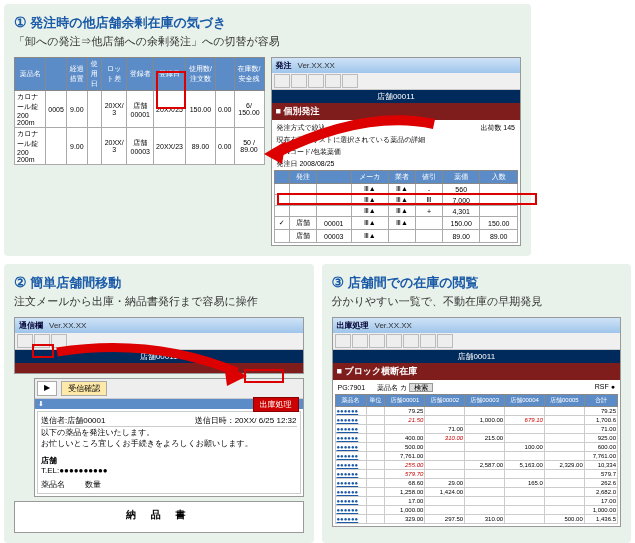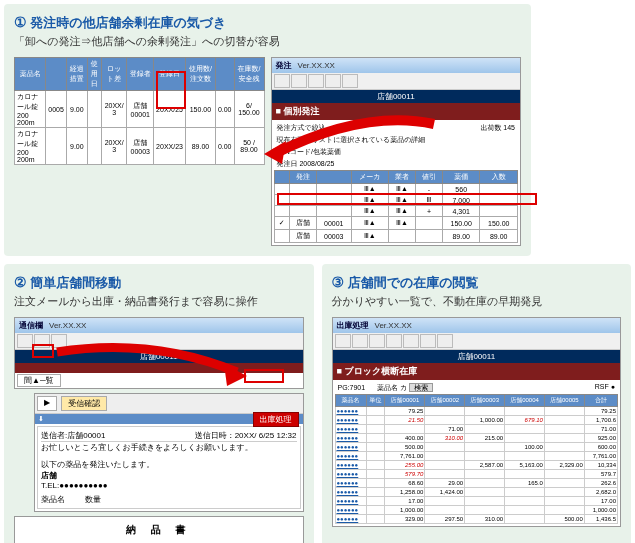--- a/index.html
+++ b/index.html
@@ -208,39 +208,36 @@
           <span class="t">通信欄</span>
           <span class="ver">Ver.XX.XX</span>
         </div>
     <div class="toolbar">
           <div class="tbtn"></div>
           <div class="tbtn"></div>
           <div class="tbtn"></div>
         </div>
     <div class="userbar">店舗00011</div>
     <div class="secbar" style="height:10px"></div>
-    <div style="padding:2px">
-      <span class="doctab">間▲─覧</span>
-    </div>
   </div>
 
   <div class="docwin" style="margin-left:20px">
     <div class="dochead">
       <span class="doctab">▶</span>
       <span class="doctab active">受信確認</span>
     </div>
     <div class="sendbtn">出庫処理</div>
     <div style="background:#5c8cc7;color:#fff;padding:1px 3px;font-size:7px">⬇</div>
     <div style="padding:3px;border:1px solid #ccc;margin:2px">
       <div style="display:flex;justify-content:space-between;border-bottom:1px solid #ccc">
             <span>送信者:店舗00001</span>
             <span>送信日時：20XX/ 6/25 12:32</span>
           </div>
+      <div>以下の薬品を発注いたします。</div>
       <div style="margin-bottom:6px">お忙しいところ宜しくお手続きをよろしくお願いします。</div>
-      <div>以下の薬品を発注いたします。</div>
       <div><b>店舗</b></div>
       <div>T.EL:●●●●●●●●●●</div>
       <div style="display:flex;gap:20px;margin-top:4px">
             <span>薬品名</span>
             <span>数量</span>
           </div>
     </div>
   </div>
 
   <div class="redbox" style="top:105px;left:240px;width:40px;height:14px"></div>

